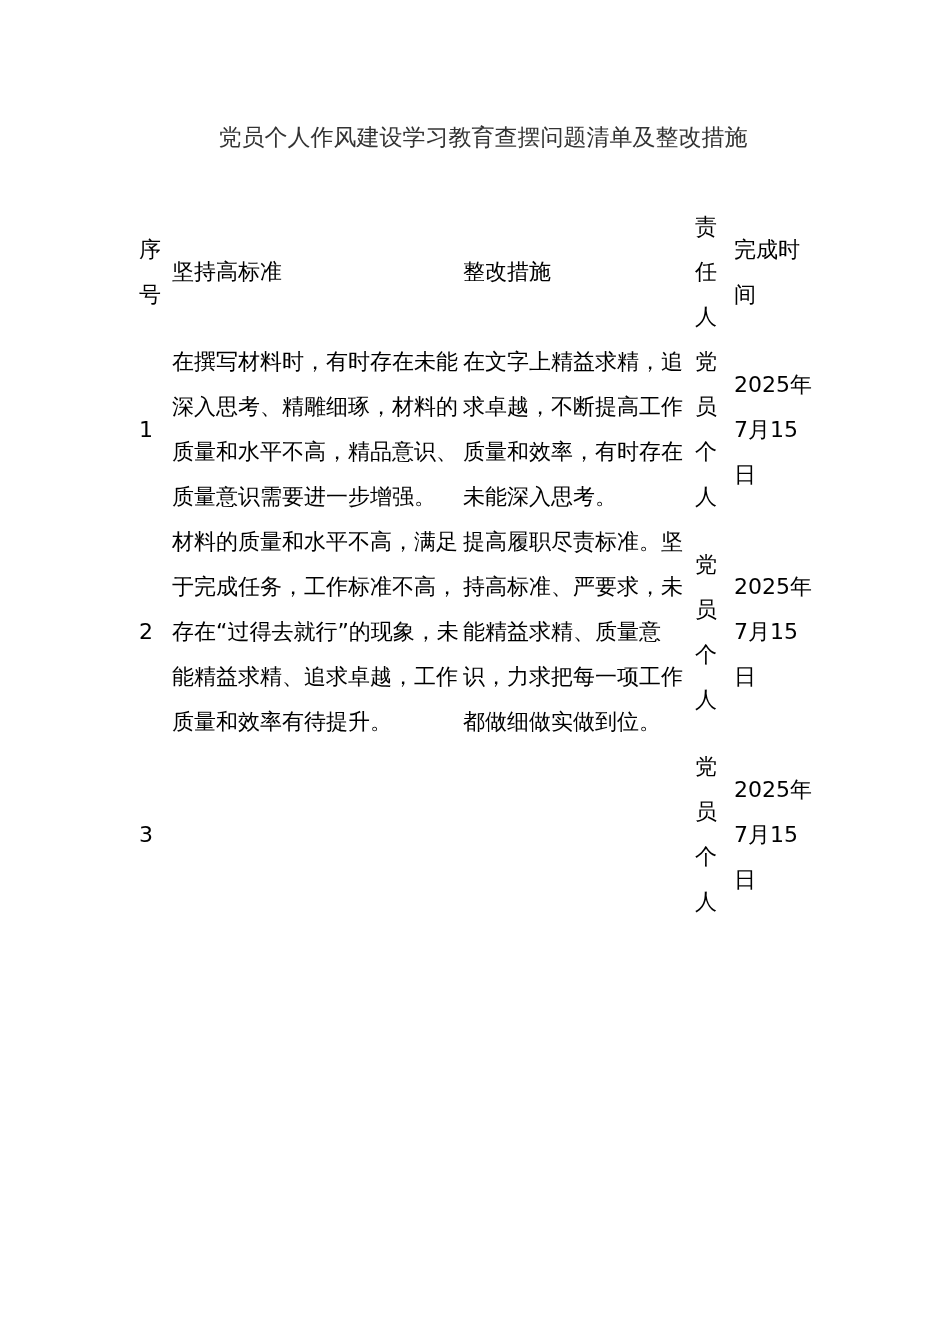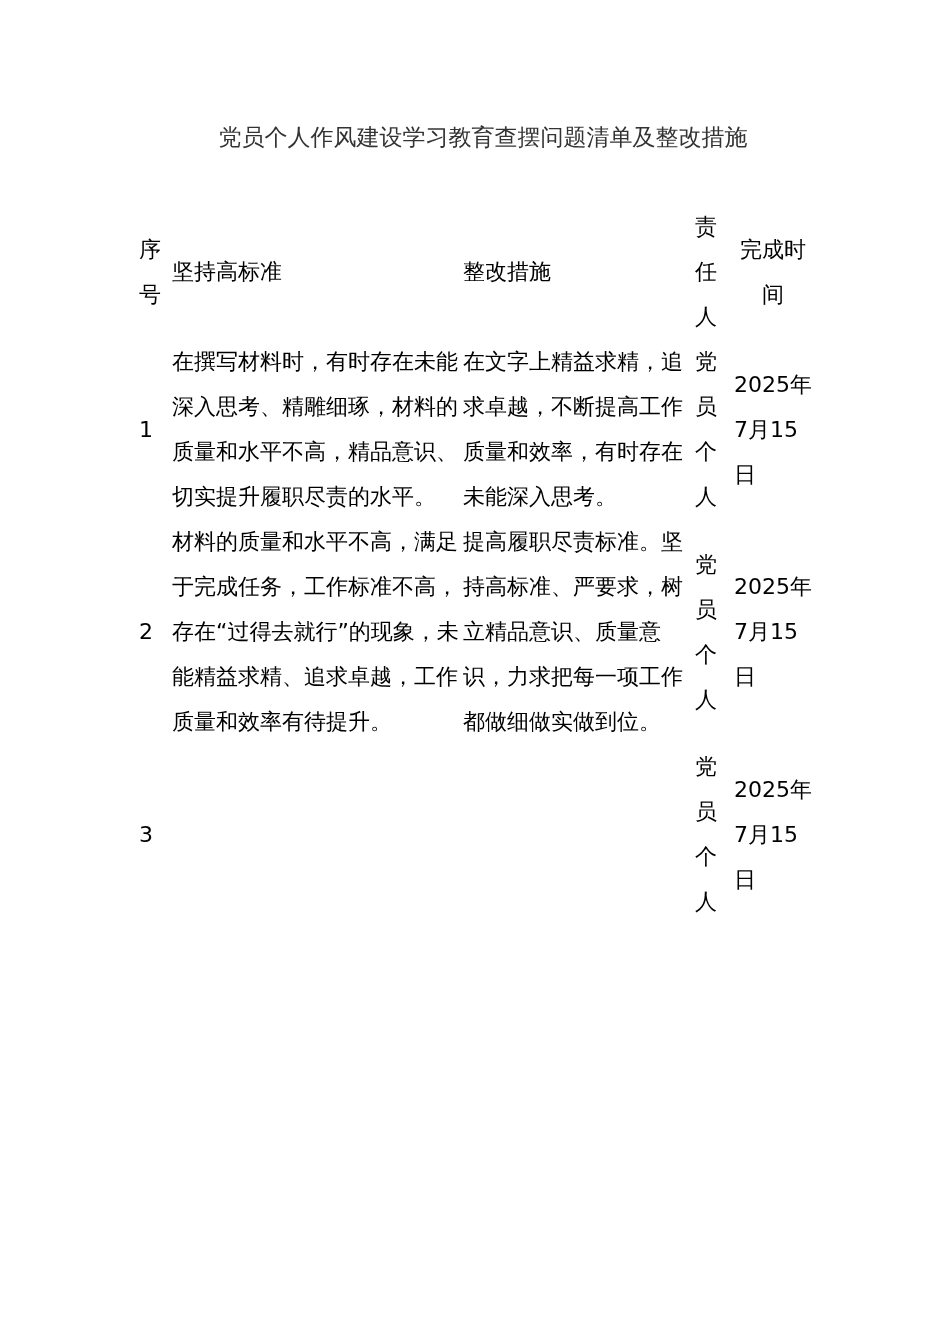--- a/index.html
+++ b/index.html
@@ -61,35 +61,35 @@
     <col class="col-measure">
     <col class="col-owner">
     <col class="col-time">
   </colgroup>
   <thead>
     <tr class="header-row">
       <th class="cell-no" style="padding-right:0;">序号</th>
       <th>坚持高标准</th>
       <th>整改措施</th>
       <th>责任人</th>
-      <th style="padding-left:2px;text-align:center;">完成时间</th>
+      <th style="padding-left:2px;">完成时间</th>
     </tr>
   </thead>
   <tbody>
     <tr>
       <td class="cell-no">1</td>
-      <td>在撰写材料时，有时存在未能深入思考、精雕细琢，材料的质量和水平不高，精品意识、切实提升履职尽责的水平。</td>
+      <td>在撰写材料时，有时存在未能深入思考、精雕细琢，材料的质量和水平不高，精品意识、质量意识需要进一步增强。</td>
       <td>在文字上精益求精，追求卓越，不断提高工作质量和效率，有时存在未能深入思考。</td>
       <td class="cell-owner">党员个人</td>
       <td class="cell-time" style="padding-left:2px;">2025年7月15日</td>
     </tr>
     <tr>
       <td class="cell-no">2</td>
       <td>材料的质量和水平不高，满足于完成任务，工作标准不高，存在“过得去就行”的现象，未能精益求精、追求卓越，工作质量和效率有待提升。</td>
-      <td>提高履职尽责标准。坚持高标准、严要求，树立精品意识、质量意识，力求把每一项工作都做细做实做到位。</td>
+      <td>提高履职尽责标准。坚持高标准、严要求，未能精益求精、质量意识，力求把每一项工作都做细做实做到位。</td>
       <td class="cell-owner">党员个人</td>
       <td class="cell-time" style="padding-left:2px;">2025年7月15日</td>
     </tr>
     <tr>
       <td class="cell-no">3</td>
       <td></td>
       <td></td>
       <td class="cell-owner">党员个人</td>
       <td class="cell-time" style="padding-left:2px;">2025年7月15日</td>
     </tr>

